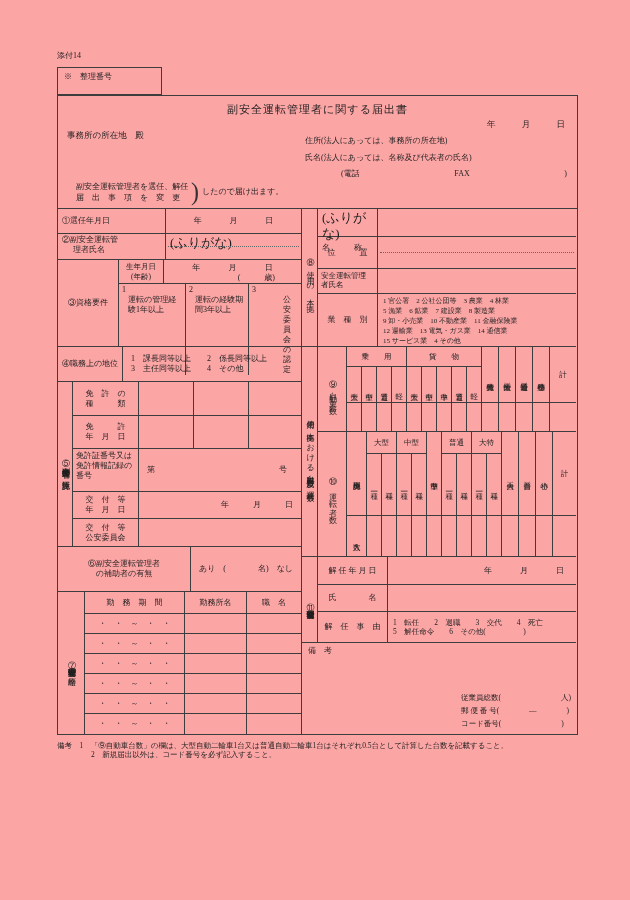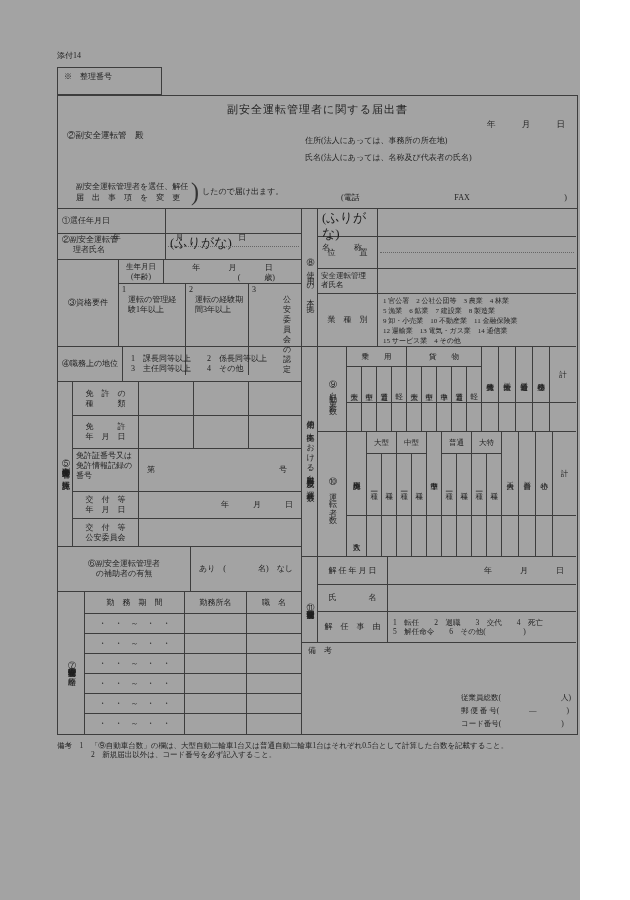--- a/index.html
+++ b/index.html
@@ -1,34 +1,34 @@
 <!DOCTYPE html>
 <html><head>
 <meta charset="utf-8">
 <style>
   :root{ --ln:#3d3d3d; --txt:#1f1f1f; }
   *{box-sizing:border-box; margin:0; padding:0;}
   html,body{background:#ffffff;}
-  .page{position:relative; width:580px; height:900px; background:#a3a3a3;
+  .page{position:relative; width:630px; height:900px; background:#fca5a5;
         font-family:"Liberation Serif","DejaVu Serif",serif; color:var(--txt);
         font-size:8px; line-height:1.25; overflow:hidden;}
   .abs{position:absolute;}
   .ctr{display:flex; align-items:center; justify-content:center; text-align:center;}
   .vt{writing-mode:vertical-rl; text-orientation:upright;}
   .vcell{display:flex; align-items:center; justify-content:center;}
   
   .regbox{left:57px; top:67px; width:105px; height:28px; border:1px solid var(--ln);
           padding:4px 0 0 6px; font-size:8px;}
   .form{left:57px; top:95px; width:521px; height:640px; border:1px solid var(--ln);}
   .f-title{top:7px; left:0; width:100%; text-align:center; font-size:11px; letter-spacing:1px;}
   .f-date{top:23px; right:12px; width:78px; display:flex; justify-content:space-between; font-size:8.5px;}
   .f-addressee{top:34px; left:9px; font-size:8.5px;}
   .f-addr1{top:40px; left:247px;}
   .f-addr2{top:57px; left:247px;}
-  .f-tel{top:73px; left:283px; width:226px; display:flex; justify-content:space-between;margin-top:24px;}
+  .f-tel{top:73px; left:283px; width:226px; display:flex; justify-content:space-between;}
   .f-clause{top:81px; left:18px; display:flex; align-items:center;}
   .clause-lines{width:114px;}
   .clause-lines div{height:11px; line-height:11px;}
   .bracket{font-size:24px; font-weight:400; transform:scaleY(1.05); margin:0 3px 0 1px; color:#333;}
   
   .grid{top:112px; left:0; width:519px; height:526px; border-top:1px solid var(--ln); display:flex;}
   .lhalf{width:244px; border-right:1px solid var(--ln); display:flex; flex-direction:column;}
   .rhalf{width:274px; display:flex; flex-direction:column;}
   .row{display:flex; border-bottom:1px solid var(--ln);}
   .nb{border-bottom:none;}
@@ -62,21 +62,21 @@
 
   <div class="abs form">
     <div class="abs f-title">副安全運転管理者に関する届出書</div>
 
     <div class="abs f-date">
       <span>年</span>
       <span>月</span>
       <span>日</span>
     </div>
 
-    <div class="abs f-addressee">②副安全運転管　殿</div>
+    <div class="abs f-addressee">事務所の所在地　殿</div>
     <div class="abs f-addr1">住所(法人にあっては、事務所の所在地)</div>
     <div class="abs f-addr2">氏名(法人にあっては、名称及び代表者の氏名)</div>
 
     <div class="abs f-tel">
       <span>(電話</span>
       <span>FAX</span>
       <span>)</span>
     </div>
 
     <div class="abs f-clause">
@@ -85,21 +85,21 @@
         <div>届　出　事　項　を　変　更</div>
       </div>
       <span class="bracket">)</span>
       <span>したので届け出ます。</span>
     </div>
 
     <div class="abs grid">
 
       <div class="lhalf">
 
-        <div class="row" style="height:25px;flex-direction:column;">
+        <div class="row" style="height:25px;">
           <div class="cR pl4" style="width:108px;line-height:24px;">①選任年月日</div>
           <div class="f1 sev">
             <span>年</span>
             <span>月</span>
             <span>日</span>
           </div>
         </div>
 
         <div class="row" style="height:26px;">
           <div class="cR pl4" style="width:108px;padding-top:1px;">

